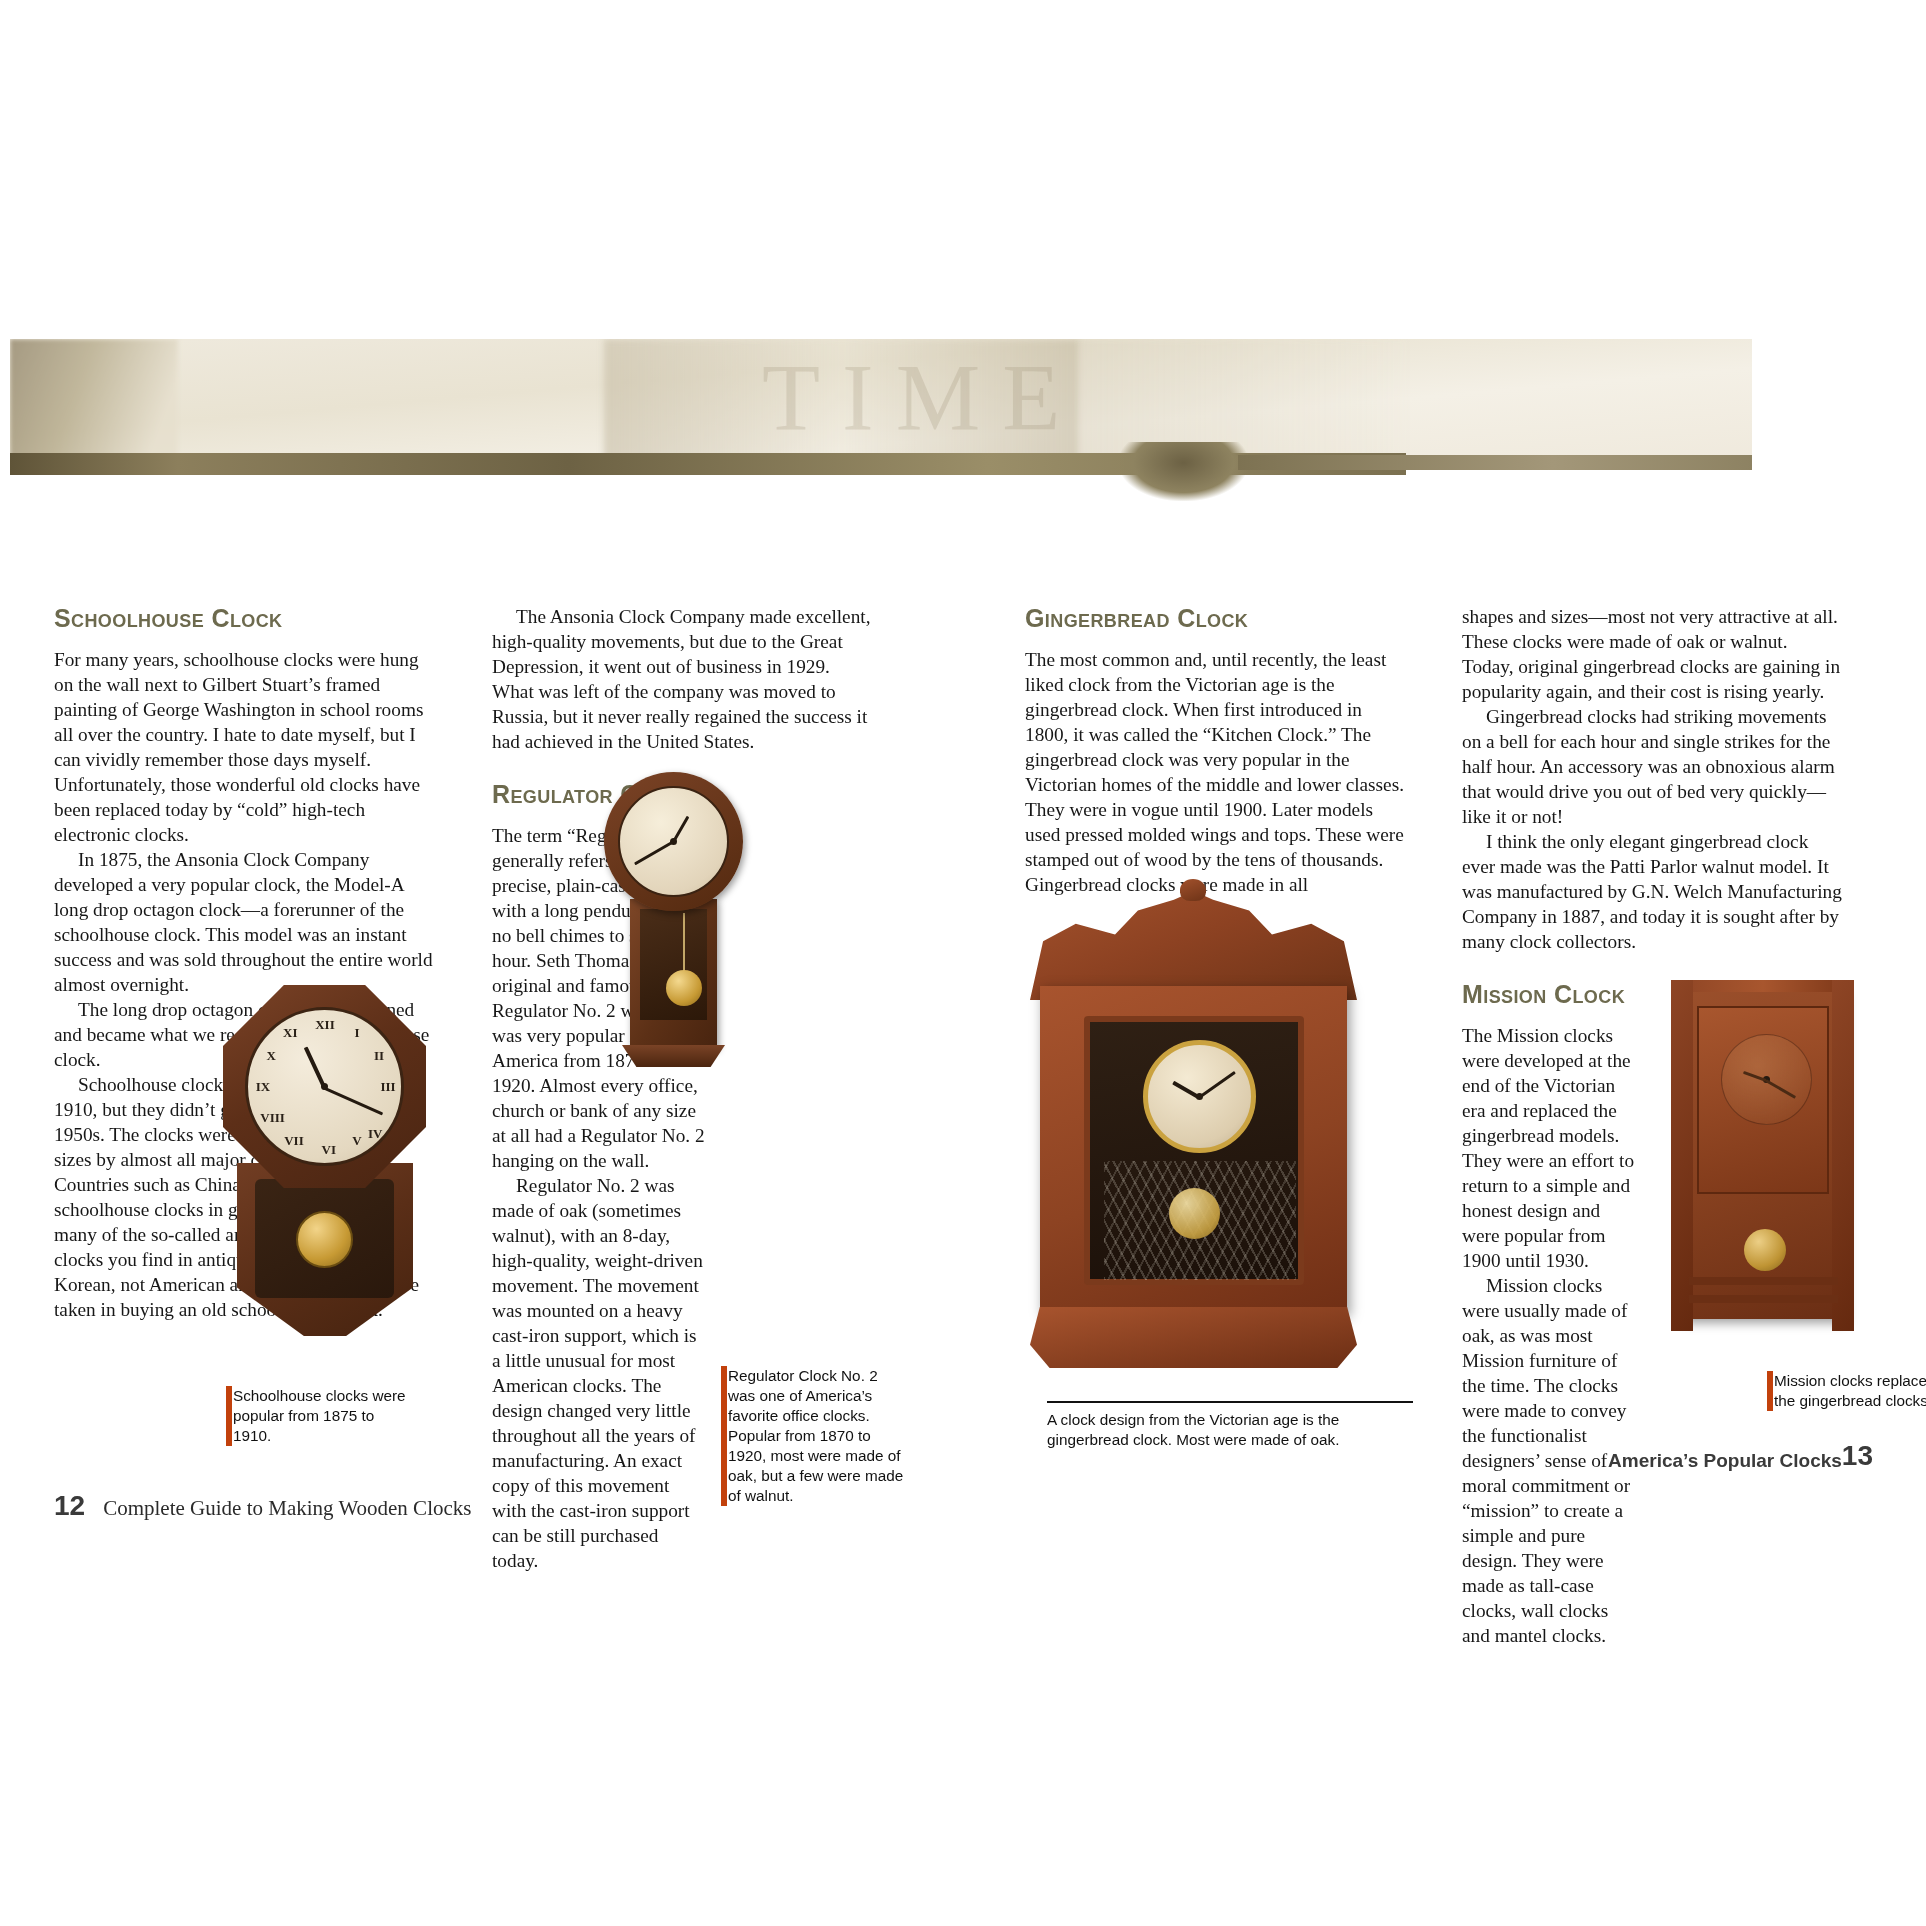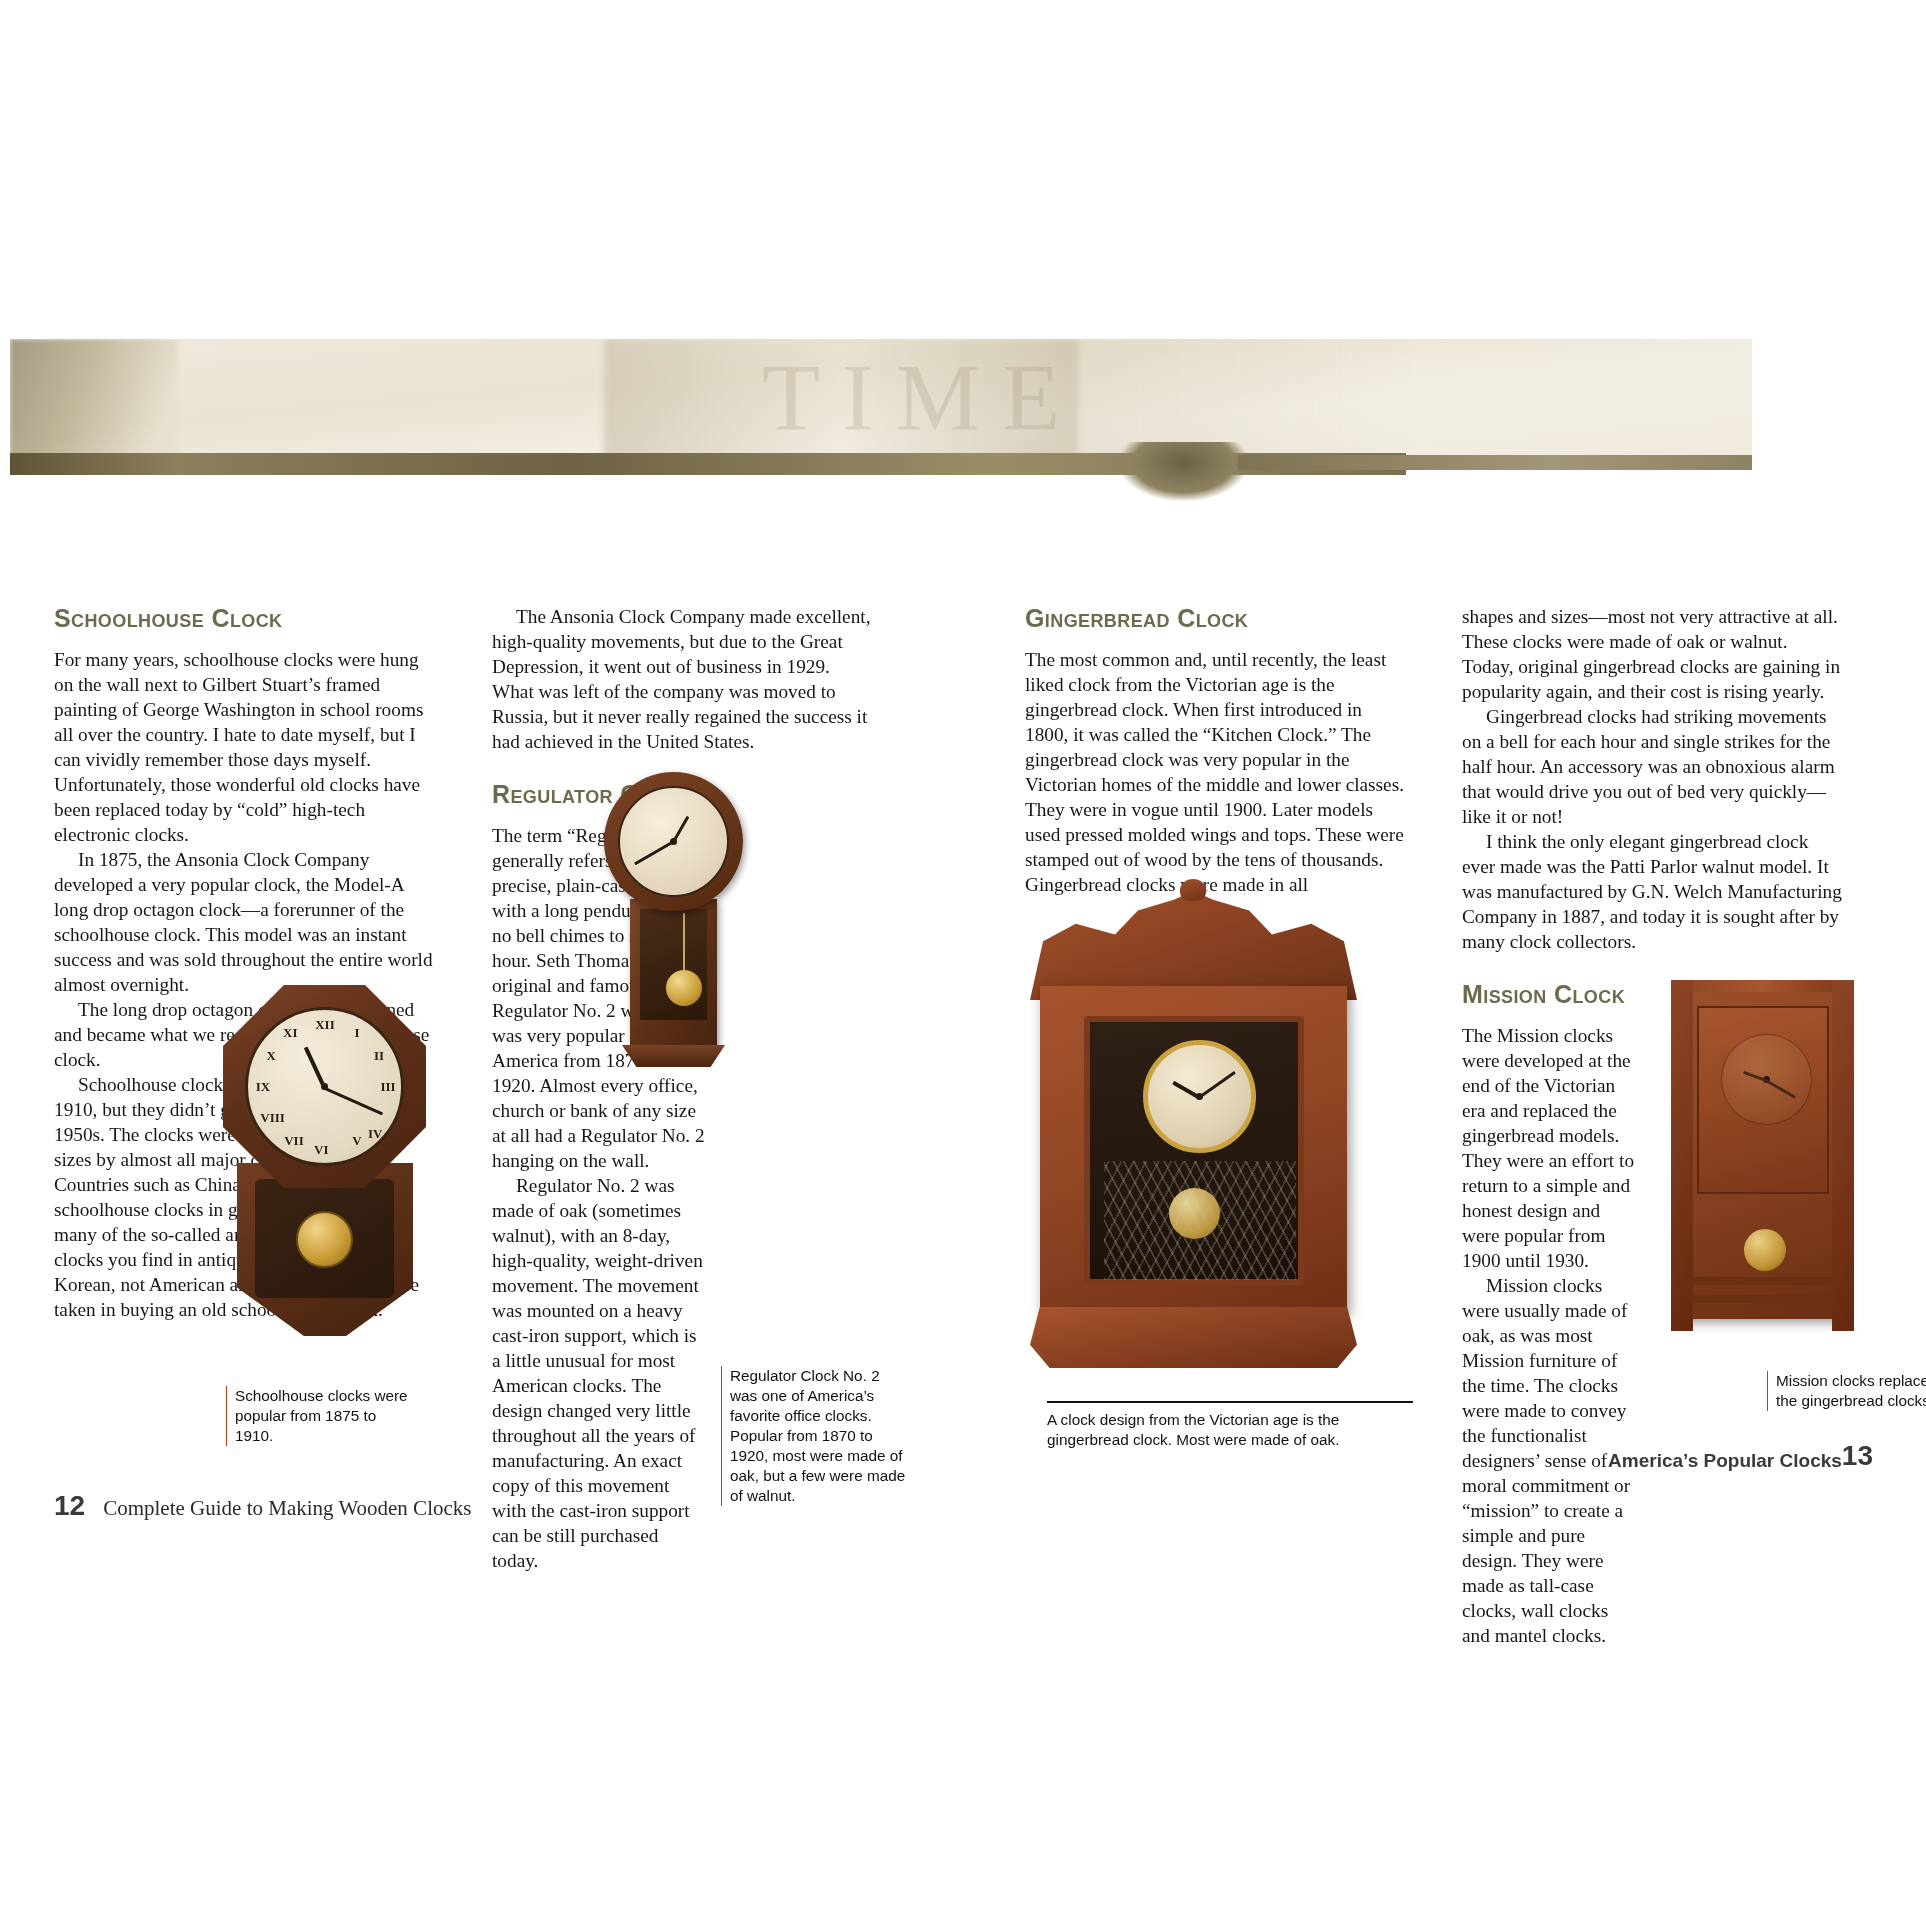--- a/index.html
+++ b/index.html
@@ -86,22 +86,22 @@
     color:#171717;
   }
   p.ind{text-indent:24px;}
 
   
   .caption{
     font-family:"Liberation Sans", sans-serif;
     font-size:15.3px;
     line-height:20px;
     color:#111;
-    border-left:1px solid #c2410c;
-    padding-left:8px;
+    border-left:6px solid #c2410c;
+    padding-left:1px;
     position:absolute;
   }
   .caption.top{
     border-left:none;
     border-top:2px solid #111;
     padding-left:0;
     padding-top:7px;
   }
 
   
@@ -294,21 +294,21 @@
     <div class="sh-dial">
       <div class="sh-center"></div>
       <div class="sh-hand" style="left:77px;top:77px;width:46px;height:4px;transform:rotate(-115deg);"></div>
       <div class="sh-hand" style="left:77px;top:77px;width:63px;height:3px;transform:rotate(24deg);"></div>
     <span class="sh-num" style="left: 66px; top: 7px; width: 22px; text-align: center;">XII</span>
         <span class="sh-num" style="left: 98px; top: 15.3px; width: 22px; text-align: center;">I</span>
         <span class="sh-num" style="left: 120px; top: 38px; width: 22px; text-align: center;">II</span>
         <span class="sh-num" style="left: 129px; top: 69px; width: 22px; text-align: center;">III</span>
         <span class="sh-num" style="left: 120px; top: 116px; width: 22px; text-align: left;">IV</span>
         <span class="sh-num" style="left: 98px; top: 123px; width: 22px; text-align: center;">V</span>
-        <span class="sh-num" style="left: 66px; top: 132px; width: 22px; text-align: left;">VI</span>
+        <span class="sh-num" style="left: 66px; top: 132px; width: 22px; text-align: right;">VI</span>
         <span class="sh-num" style="left: 35px; top: 123px; width: 22px; text-align: center;">VII</span>
         <span class="sh-num" style="left: 12.3px; top: 100px; width: 22px; text-align: center;">VIII</span>
         <span class="sh-num" style="left: 4px; top: 69px; width: 22px; text-align: center;">IX</span>
         <span class="sh-num" style="left: 12.3px; top: 38px; width: 22px; text-align: center;">X</span>
         <span class="sh-num" style="left: 35px; top: 15.3px; width: 22px; text-align: left;">XI</span>
       </div>
   </div>
   <div class="caption" style="left:226px;top:1386px;width:173px;">Schoolhouse clocks were popular from 1875 to 1910.</div>
 
   <div class="col col2">

